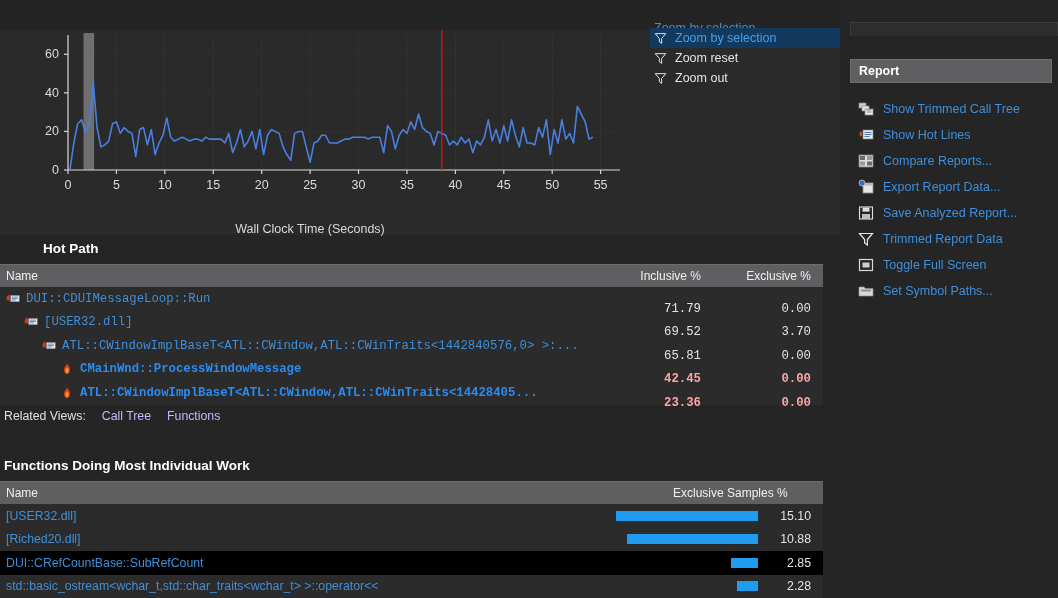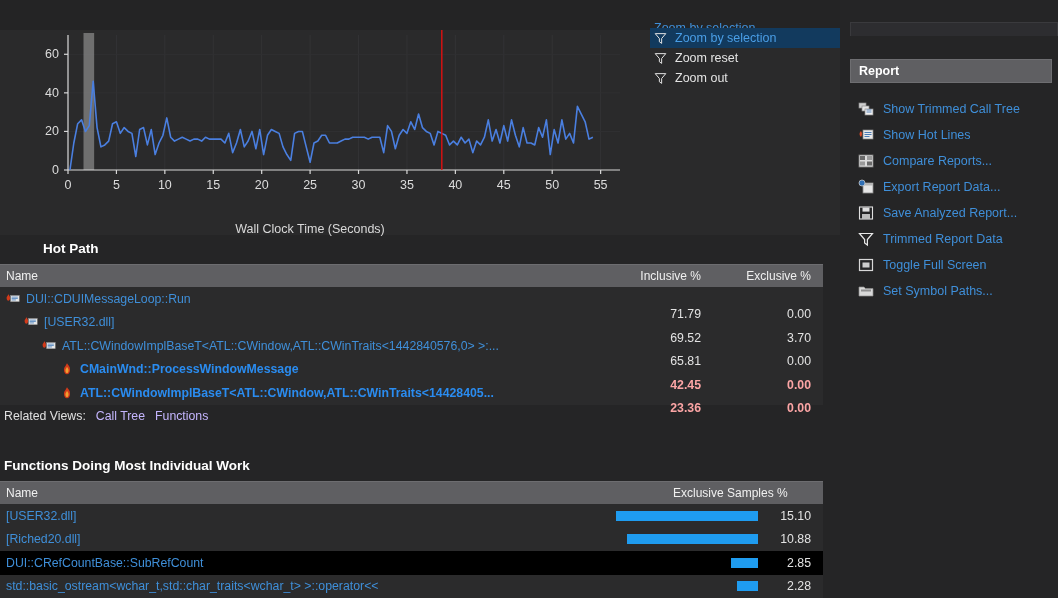--- a/index.html
+++ b/index.html
@@ -79,38 +79,38 @@
   .tbl-head {
     display: flex; height: 23px; align-items: center;
     background: #5f5f62; border-top: 1px solid #6d6d70;
     font-size: 12px; color: #f0f0f0;
   }
   .tbl-head .c-name { flex: 1; padding-left: 6px; }
   .tbl-head .c-num  { width: 110px; text-align: right; padding-right: 12px; }
   .tbl-head .c-num2 { width: 150px; padding-right: 14px; }
 
   .trow {
-    display: flex; height: 23.5px;
-    font-size: 12.3px; color: #3f8fd9; background: #2b2b2c;
+    display: flex; align-items: center; height: 23.5px;
+    font-size: 12.3px; color: #3f8fd9; background: #2b2b2c; font-family: Liberation Mono, monospace;
   }
   .trow .c-name {
     flex: 1; display: flex; align-items: center; gap: 6px;
     padding-left: 6px; white-space: nowrap; overflow: hidden;
   }
   .trow .c-num {
     width: 110px; text-align: right; padding-right: 12px; color: #e3e3e3; margin-top: 20px;
   }
   .trow.bold .c-name, .trow.bold .c-num { font-weight: bold; }
   .trow.bold .c-name { color: #2a8cf0; }
   .trow.bold .c-num { color: #fca5a5; }
 
   .ficon { width: 14px; height: 14px; flex: 0 0 14px; }
 
   .related {
-    position: absolute; display: flex; align-items: flex-end; gap: 10px;
+    position: absolute; display: flex; align-items: flex-end; gap: 16px;
     font-size: 12.3px; color: #e0e0e0;
   }
   .related a { color: #c4b5fd; cursor: pointer; }
 
   
   .brow {
     display: flex; align-items: center; height: 23.5px;
     font-size: 12.3px; color: #3f8fd9; background: #2b2b2c;
   }
   .brow.alt { background: #000000; }

